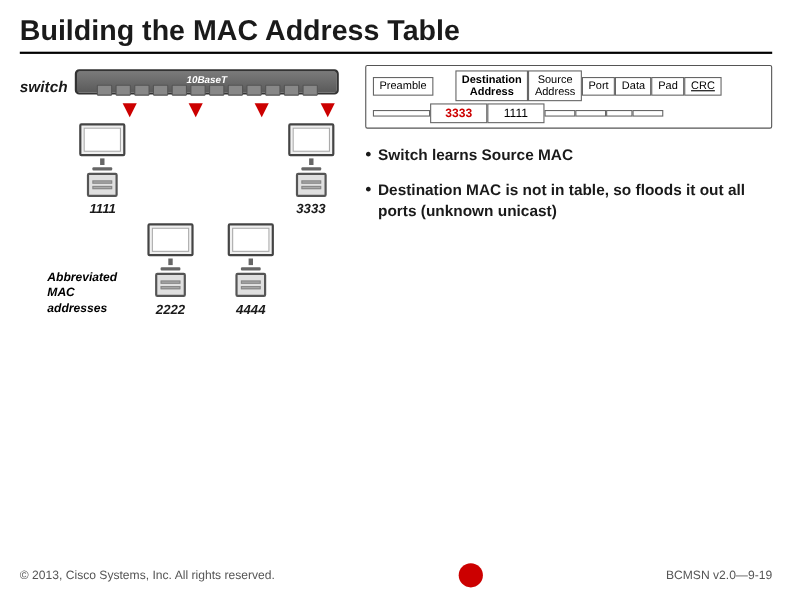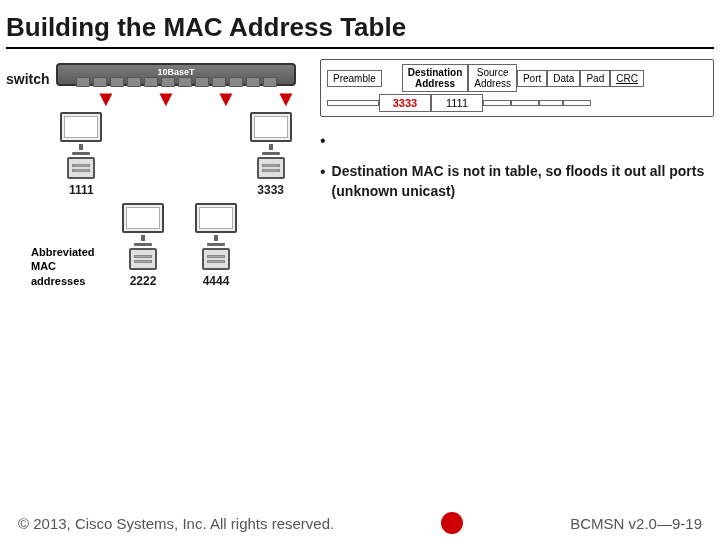--- a/index.html
+++ b/index.html
@@ -9,21 +9,21 @@
       background: #fff;
       font-family: Arial, sans-serif;
       overflow: hidden;
       position: relative;
     }
 
     .page {
       width: 720px;
       height: 540px;
       position: relative;
-      padding: 12px 6px;
+      padding: 12px 18px;
     }
 
     .title {
       font-size: 26px;
       font-weight: bold;
       color: #1a1a1a;
       margin-bottom: 10px;
       border-bottom: 2px solid #000;
       padding-bottom: 4px;
     }
@@ -72,20 +72,21 @@
 
     .mac-table-box td {
       font-size: 13px;
       padding-right: 20px;
     }
 
     
     .switch-area {
       position: relative;
       margin-top: 4px;
+      font-style: italic;
     }
 
     .switch-label {
       font-weight: bold;
       font-size: 14px;
       color: #1a1a1a;
       position: absolute;
       left: 0;
       top: 8px;
       z-index: 2;
@@ -311,21 +312,21 @@
 
     
     .footer {
       position: absolute;
       bottom: 6px;
       left: 18px;
       right: 18px;
       display: flex;
       justify-content: space-between;
       align-items: center;
-      font-size: 15px;
+      font-size: 11px;
       color: #555;
     }
 
     .red-circle {
       width: 22px;
       height: 22px;
       background: #cc0000;
       border-radius: 50%;
     }
   </style>
@@ -456,20 +457,23 @@
           <div class="frame-val" style="min-width:28px;"></div>
           <div class="frame-val" style="min-width:28px;"></div>
           <div class="frame-val" style="min-width:24px;"></div>
           <div class="frame-val" style="min-width:28px;"></div>
         </div>
       </div>
 
       <div class="bullets">
         <div class="bullet-item">
           <span class="bullet-dot">•</span>
+          <span class="bullet-text">
+            <strong>Switch learns Source MAC</strong>
+          </span>
         </div>
         <div class="bullet-item">
           <span class="bullet-dot">•</span>
           <span class="bullet-text">
             <strong>Destination MAC is not in table, so floods it out all ports (unknown unicast)</strong>
           </span>
         </div>
       </div>
     </div>
   </div>

